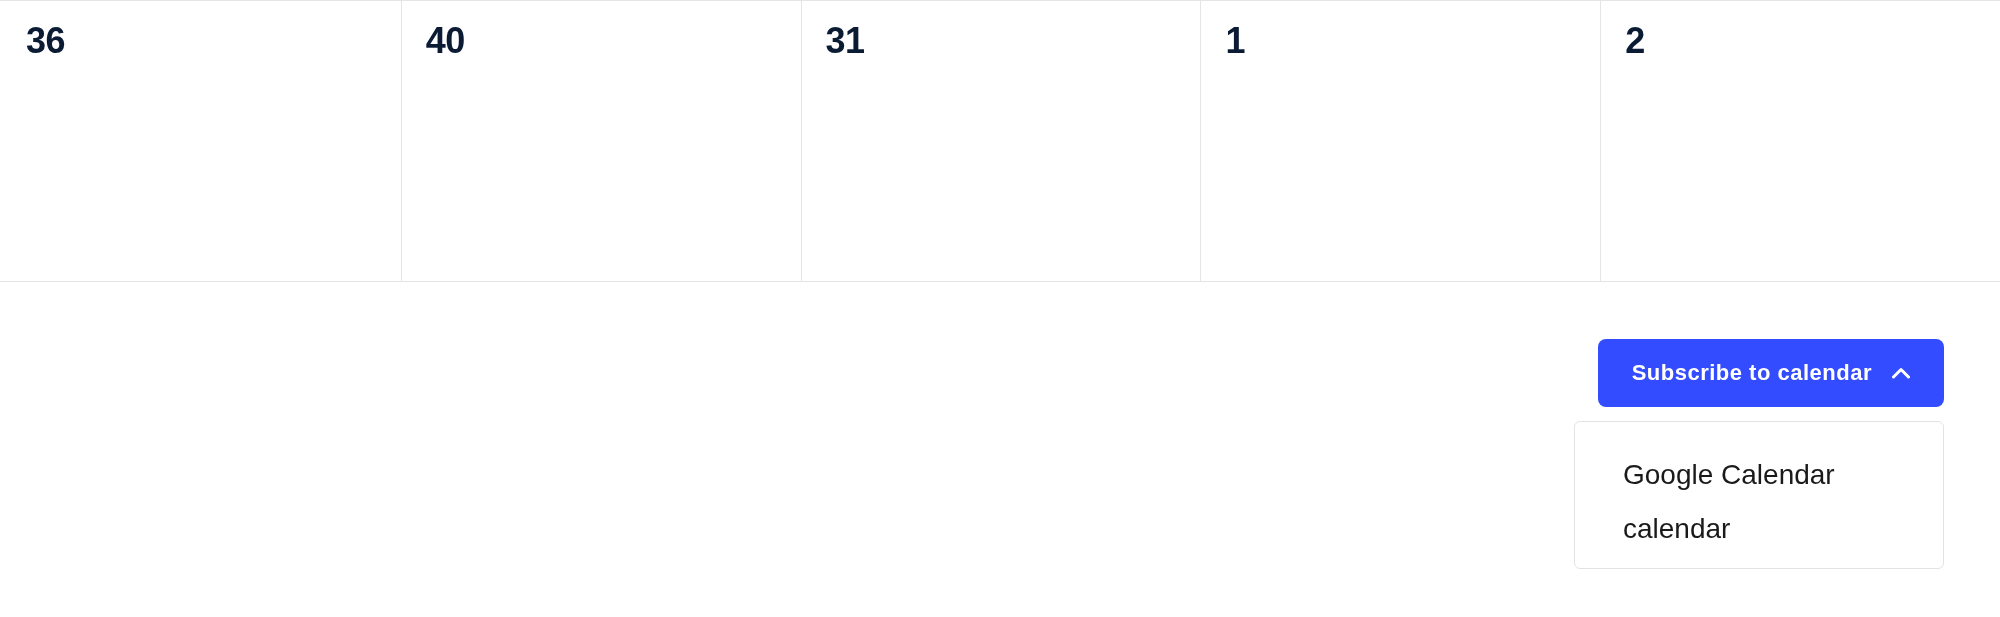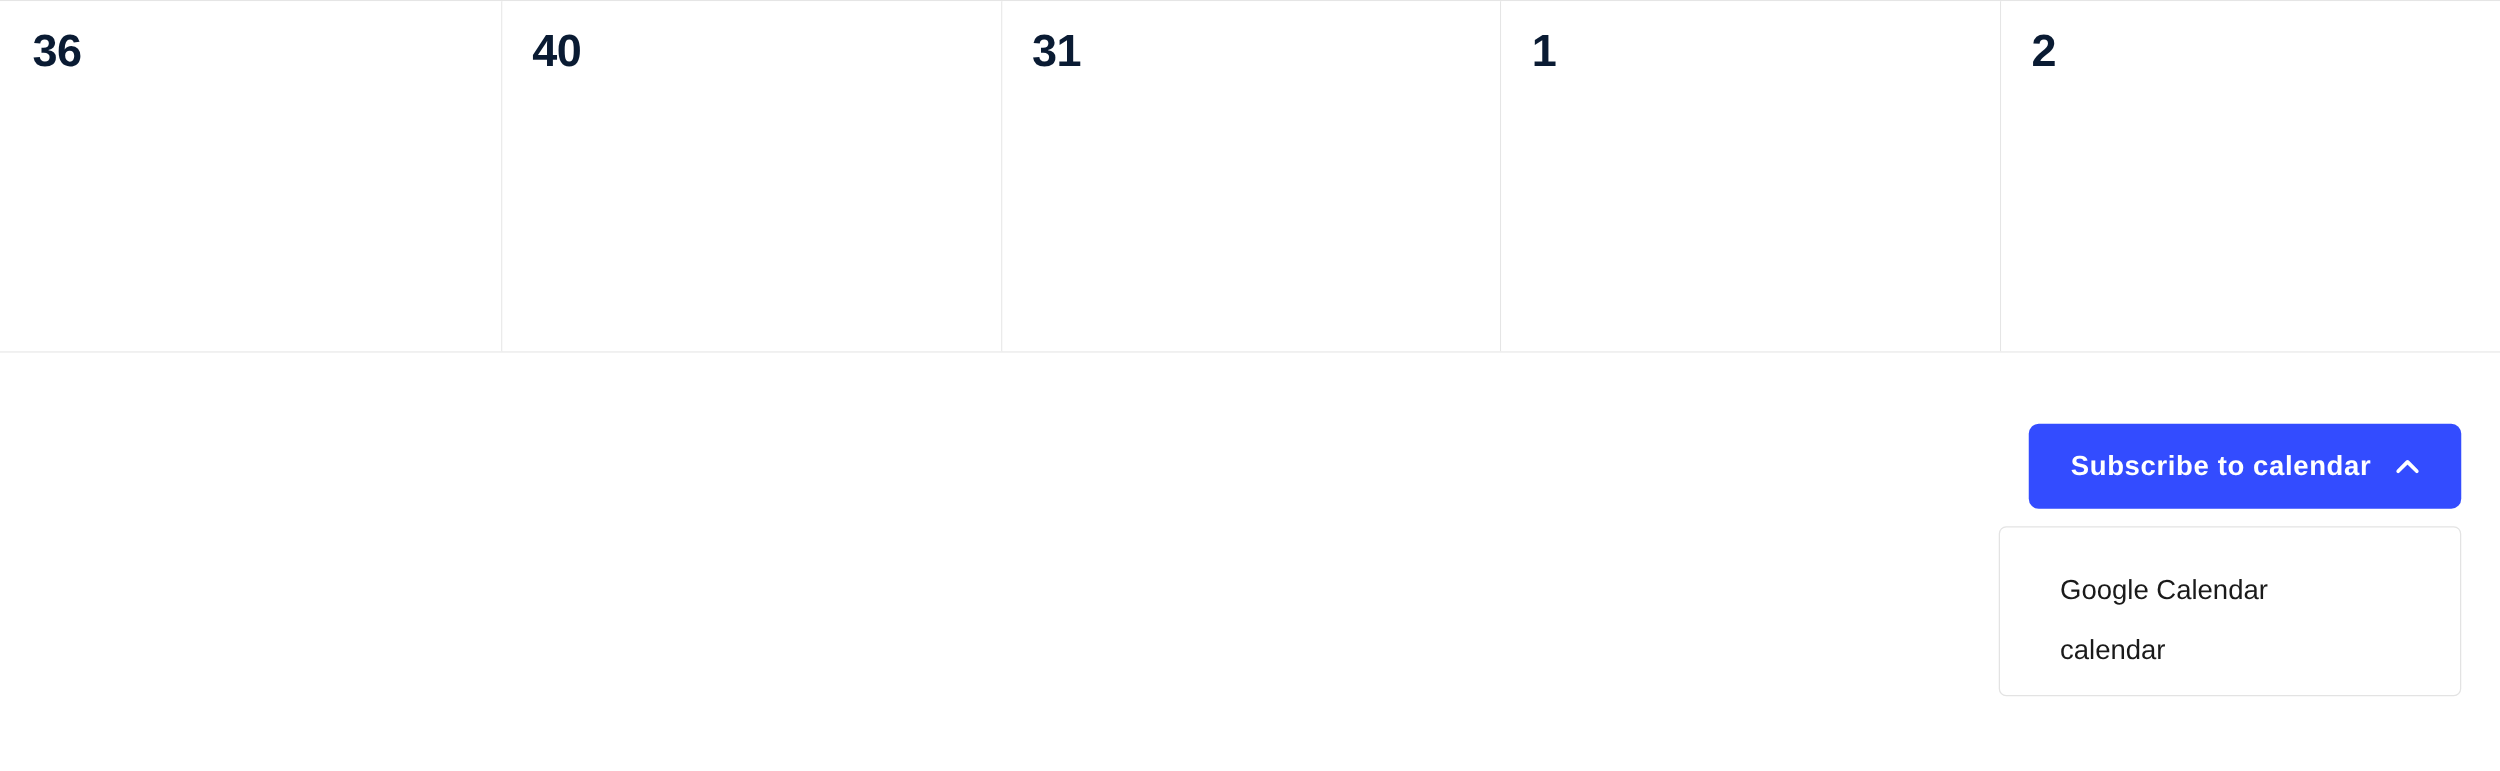--- a/index.html
+++ b/index.html
@@ -37,21 +37,21 @@
       line-height: 1;
     }
     .below-calendar {
       position: relative;
       height: 337px;
       width: 100%;
     }
     .subscribe-wrap {
       position: absolute;
       top: 57px;
-      right: 31px;
+      right: 56px;
       display: flex;
       flex-direction: column;
       align-items: flex-end;
     }
     .subscribe-button {
       background: #334cff;
       color: #ffffff;
       border: none;
       border-radius: 8px;
       padding: 21px 34px;
@@ -76,21 +76,21 @@
       width: 370px;
       padding: 26px 0 12px 0;
     }
     .dropdown-item {
       display: block;
       width: 100%;
       text-align: left;
       background: transparent;
       border: none;
       padding: 11px 48px;
-      font-size: 22px;
+      font-size: 28px;
       color: #1a1a1a;
       font-weight: 400;
       cursor: pointer;
       font-family: inherit;
     }
   </style>
 </head>
 <body>
 
 <div class="calendar-row">

